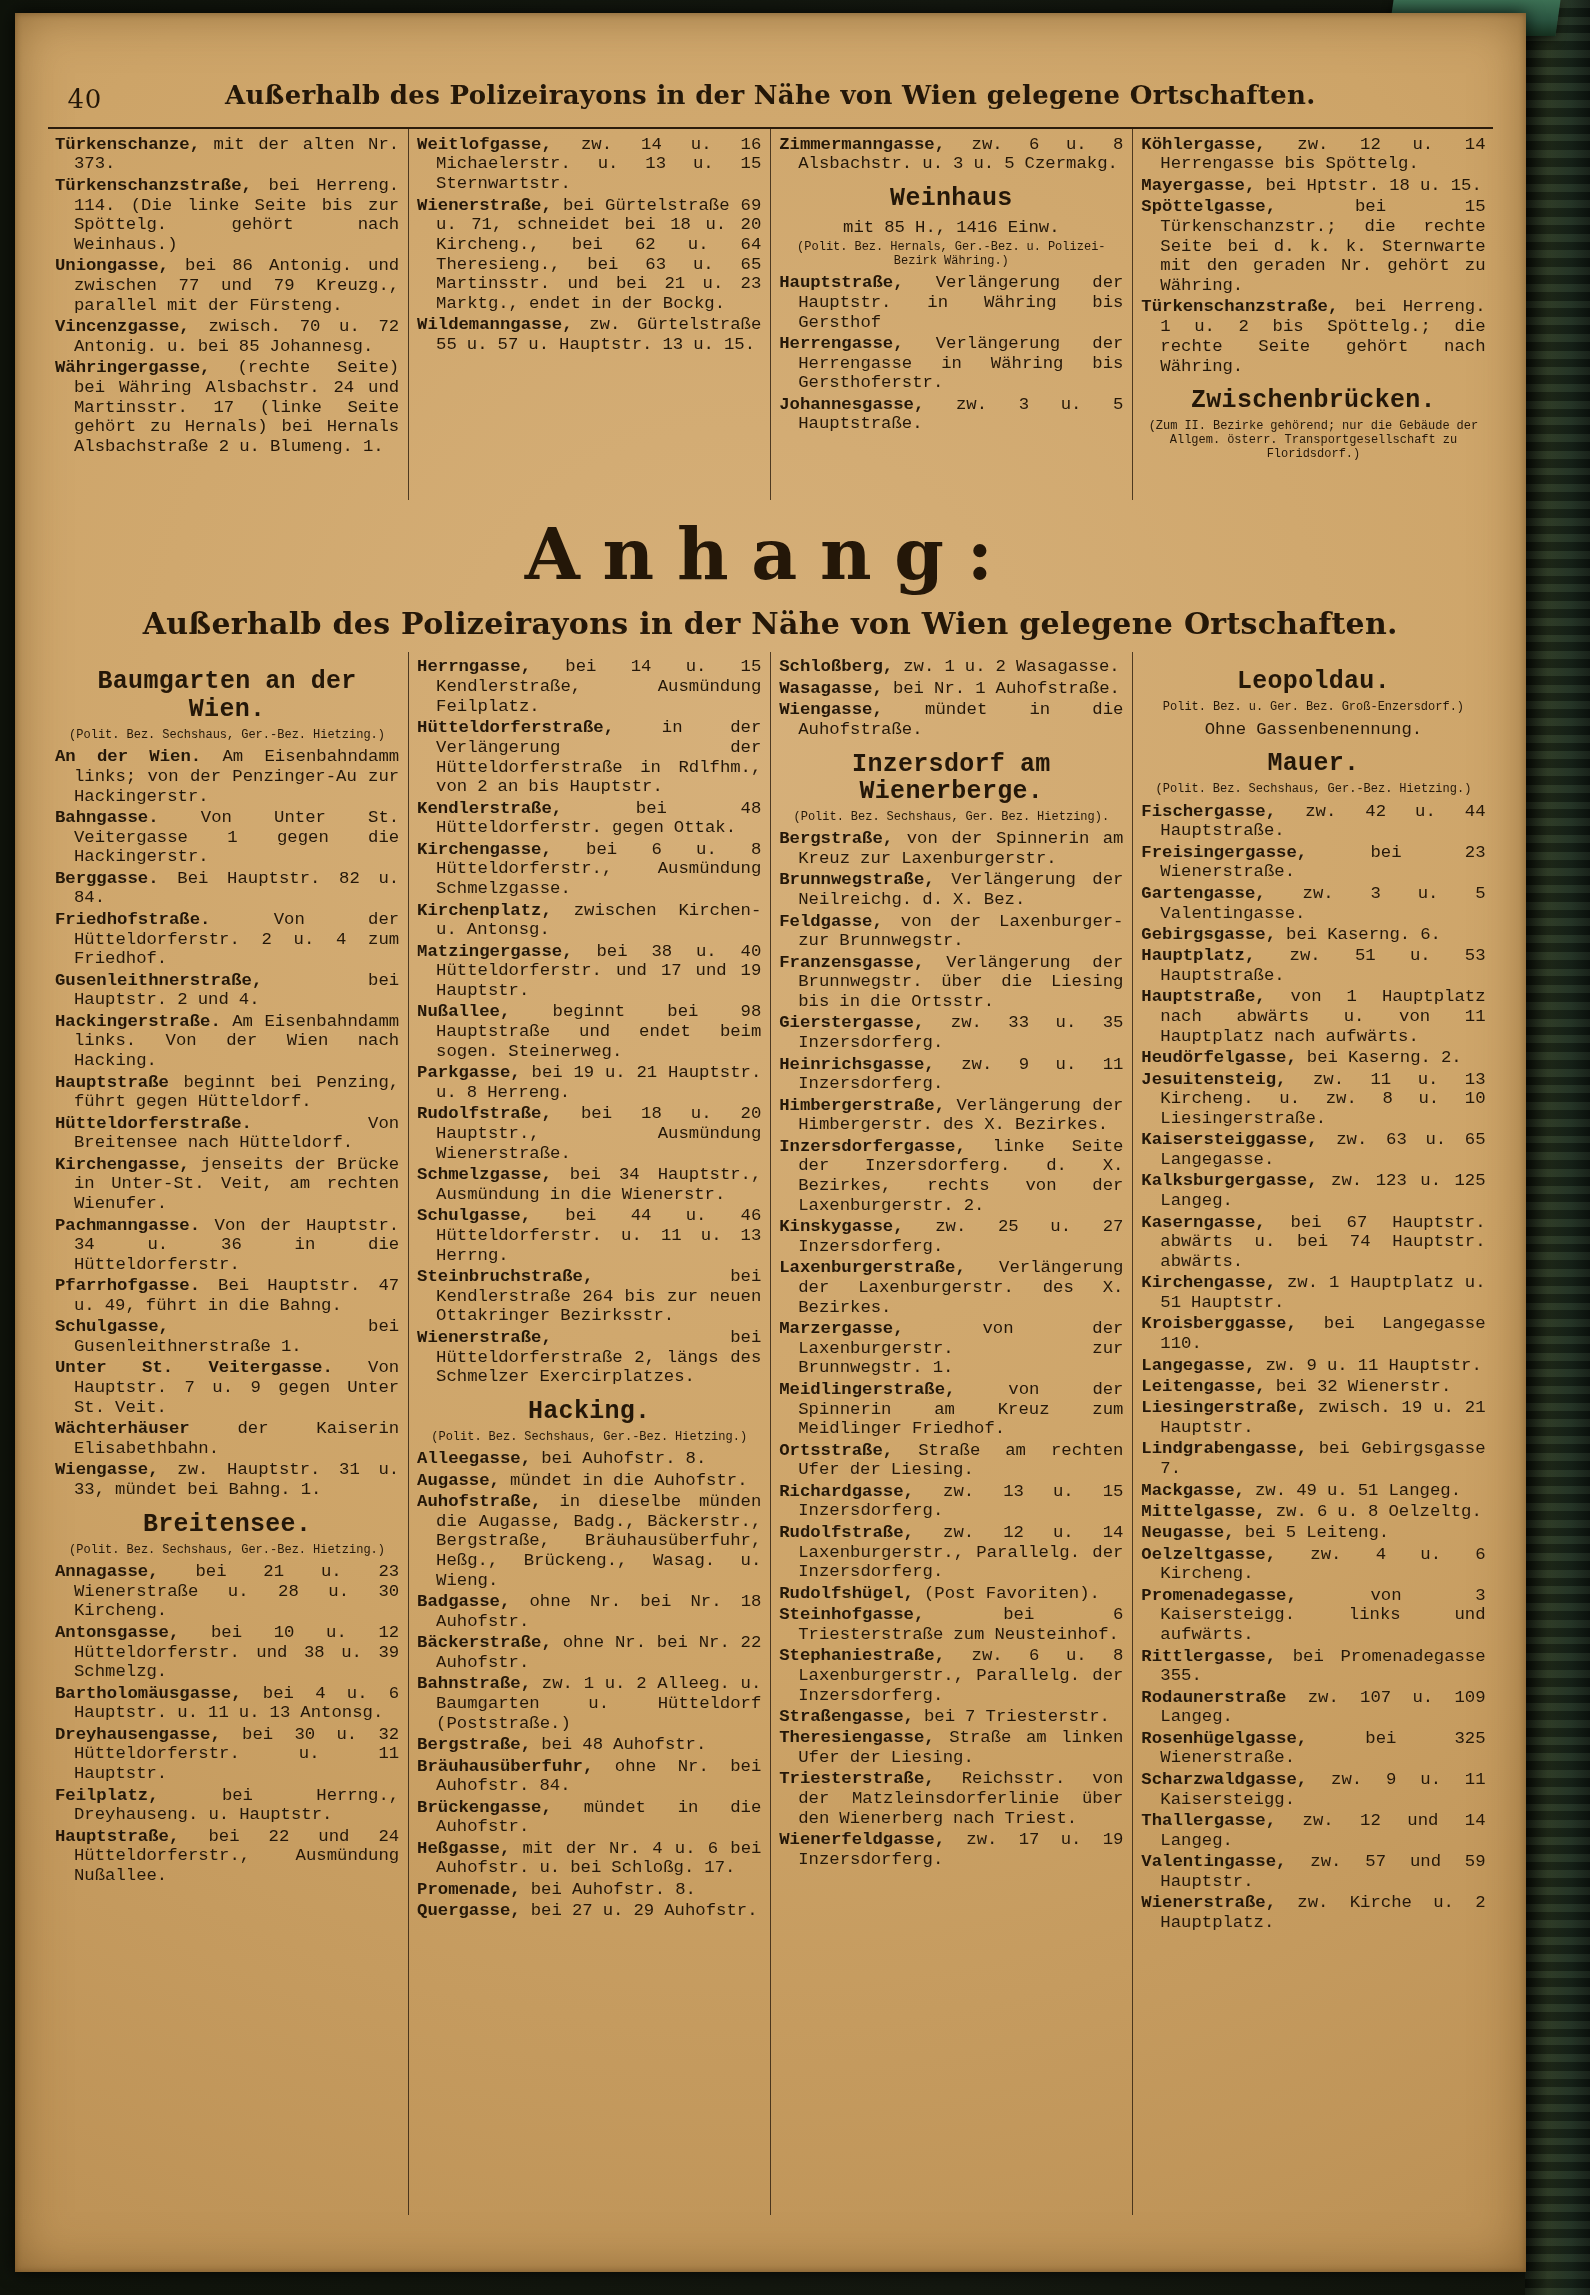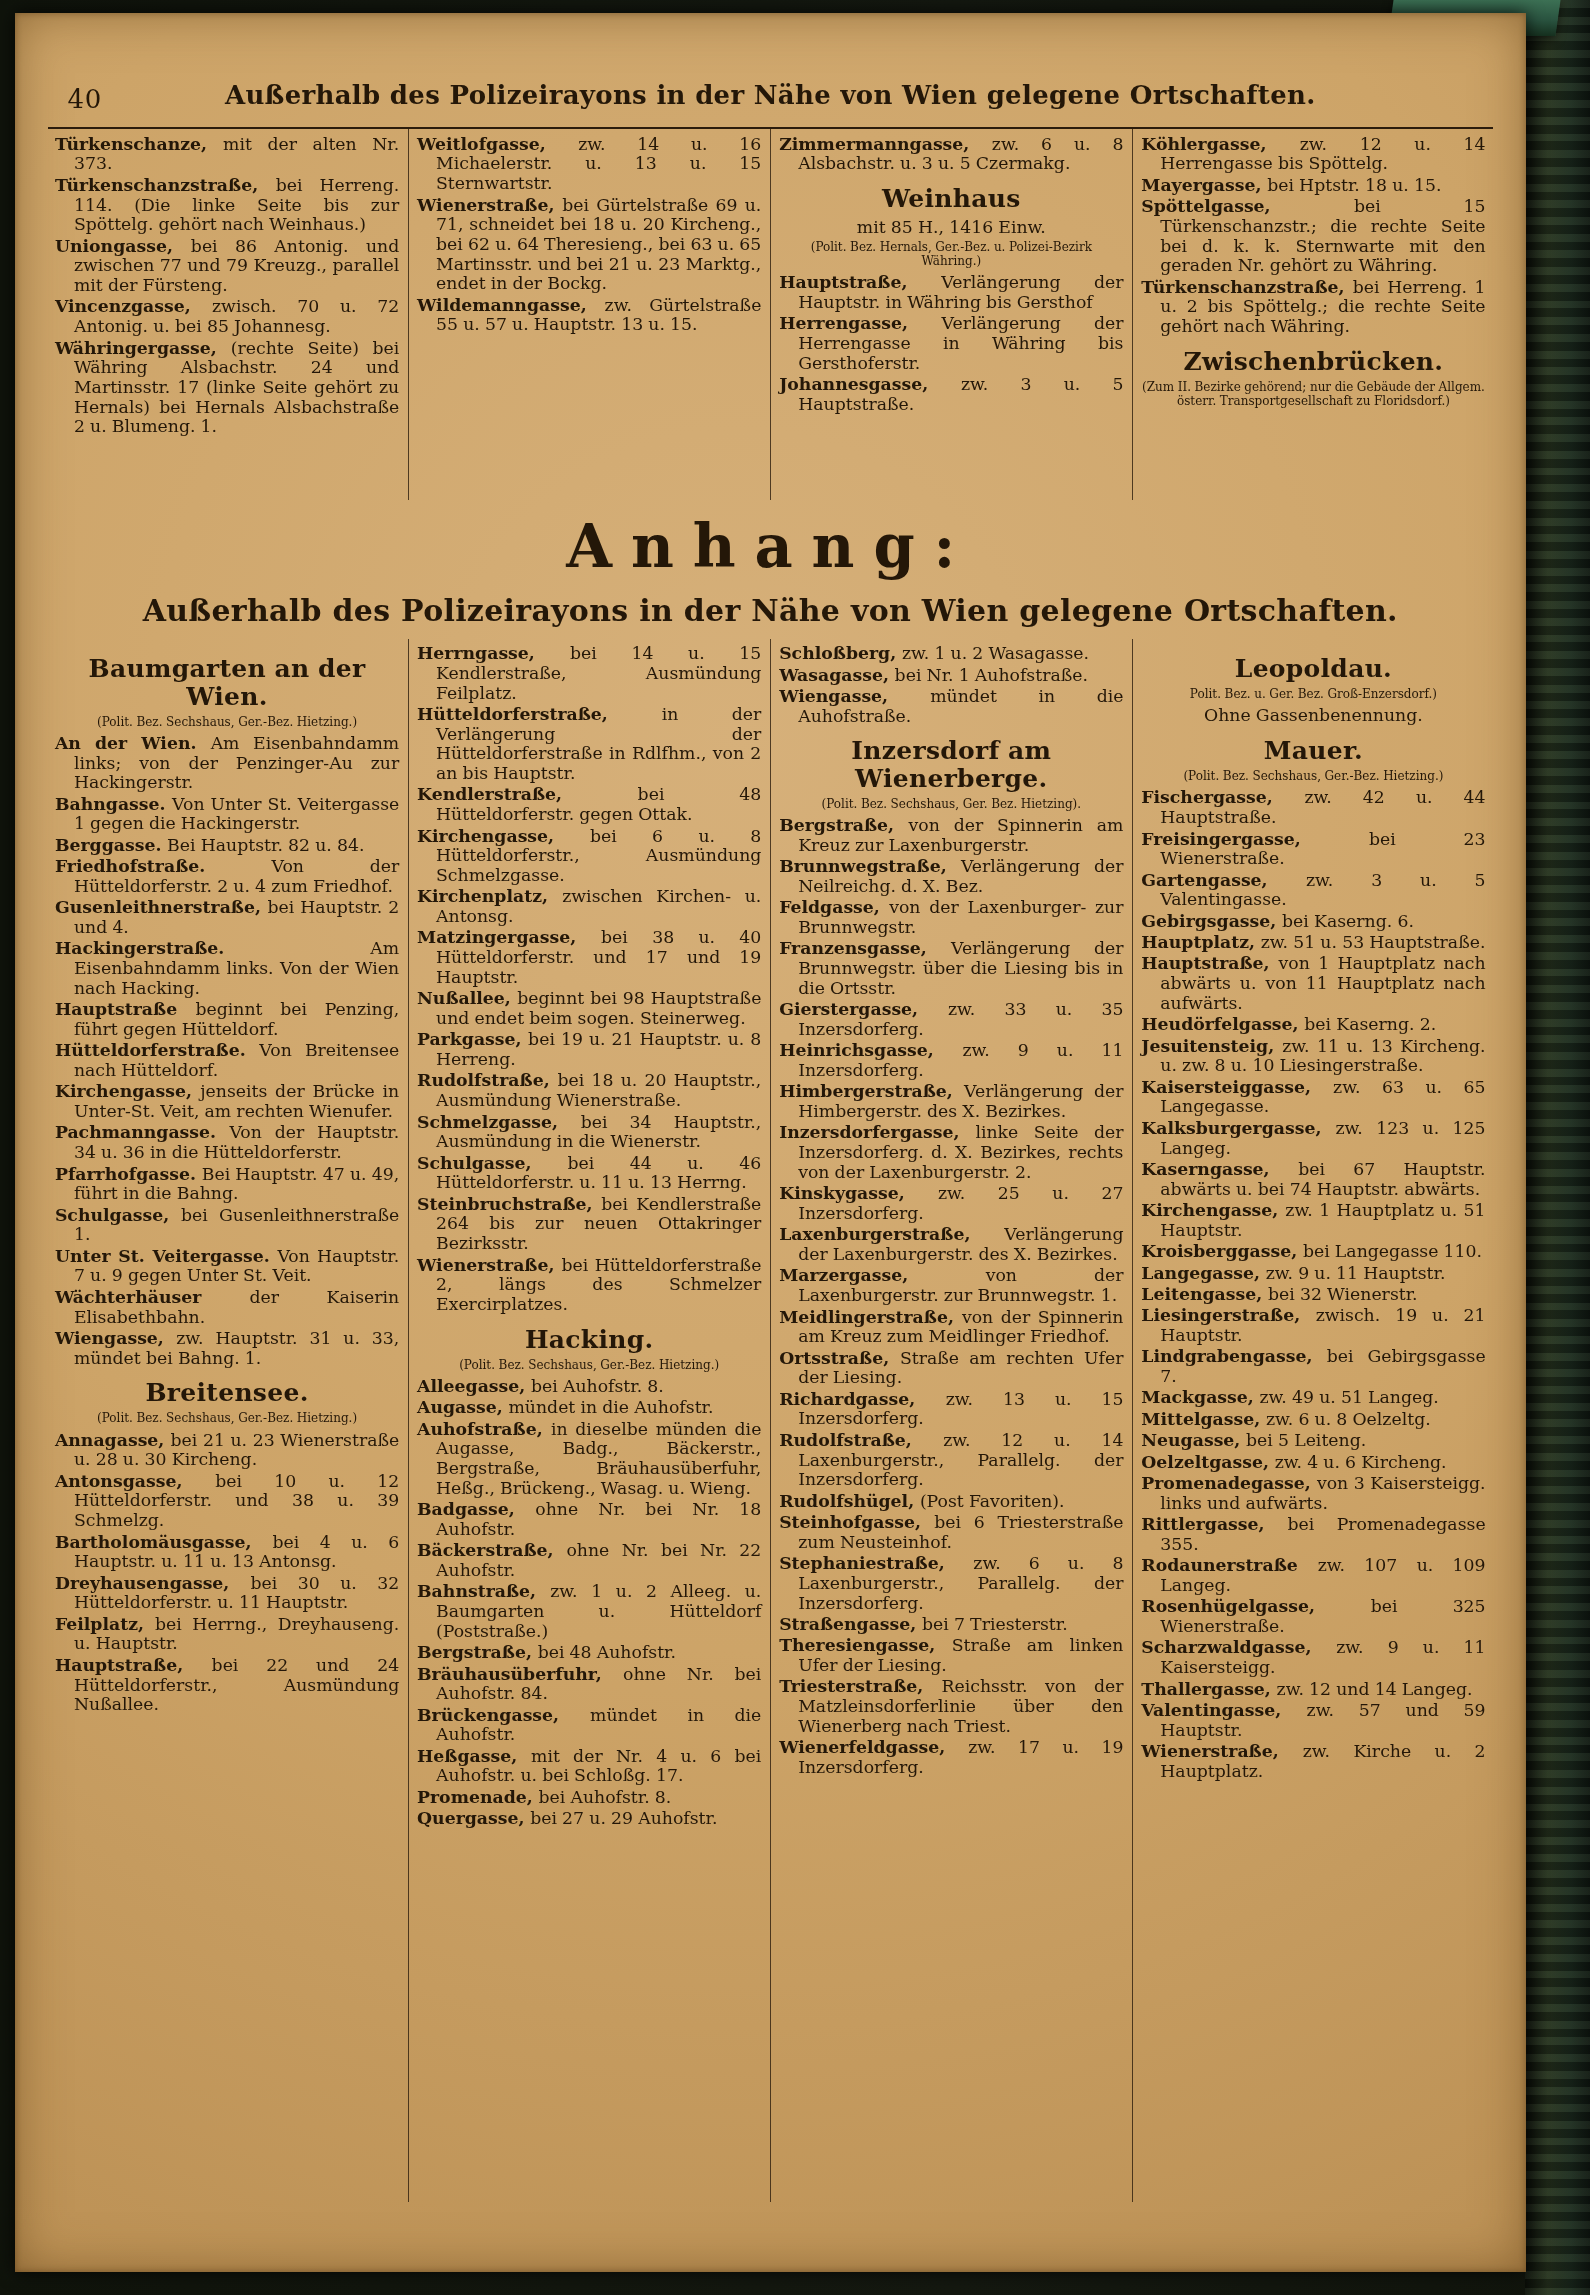--- a/index.html
+++ b/index.html
@@ -35,41 +35,42 @@
   .header-title{
     margin:0;text-align:center;font-size:26px;font-weight:700;letter-spacing:0.3px;
   }
   .rule{border-top:2.2px solid #2b1c0c;margin:5.6px 1.1px 0 1.1px;}
   .cols{display:flex;align-items:stretch;}
   .cols.top{height:371px;overflow:hidden;border-bottom:none;}
   .cols.bottom{height:1563px;overflow:hidden;}
   .col{
     flex:1 1 0;padding:5.6px 8.4px 0 8.4px;min-width:0;
     border-left:1.7px solid rgba(44,29,12,.8);
+    font-family:Liberation Mono, monospace;
   }
   .col:first-child{border-left:none;}
   .e{
     margin:0 0 1.7px 0;font-size:17.3px;line-height:1.14;
     text-indent:-1.1em;padding-left:1.1em;text-align:justify;
     word-spacing:-.02em;
   }
   .e b{font-weight:700;}
   .e.heading{
     text-align:center;text-indent:0;padding-left:0;
     font-weight:700;font-size:25px;line-height:1.1;margin:11px 0 5.6px 0;letter-spacing:0.3px;
   }
   .e.note{
     text-align:center;text-indent:0;padding-left:0;font-size:12px;margin:1.1px 0 4.5px 0;
   }
   .e.center{
     text-align:center;text-indent:0;padding-left:0;margin:0 0 3.3px 0;
   }
   .anhang{text-align:center;margin:14.5px 0 10px 0;}
   .anhang h2{
-    margin:0;font-size:59px;font-weight:700;letter-spacing:.32em;line-height:1.1;
+    margin:0;font-size:71px;font-weight:700;letter-spacing:.32em;line-height:1.1;
   }
   .anhang h3{
     margin:14.5px 0 0 0;font-size:30px;font-weight:700;letter-spacing:0.3px;line-height:1.15;
   }
 </style>
 </head>
 <body>
 
 <div class="book-edge"></div>
 <div class="book-cover-corner"></div>

